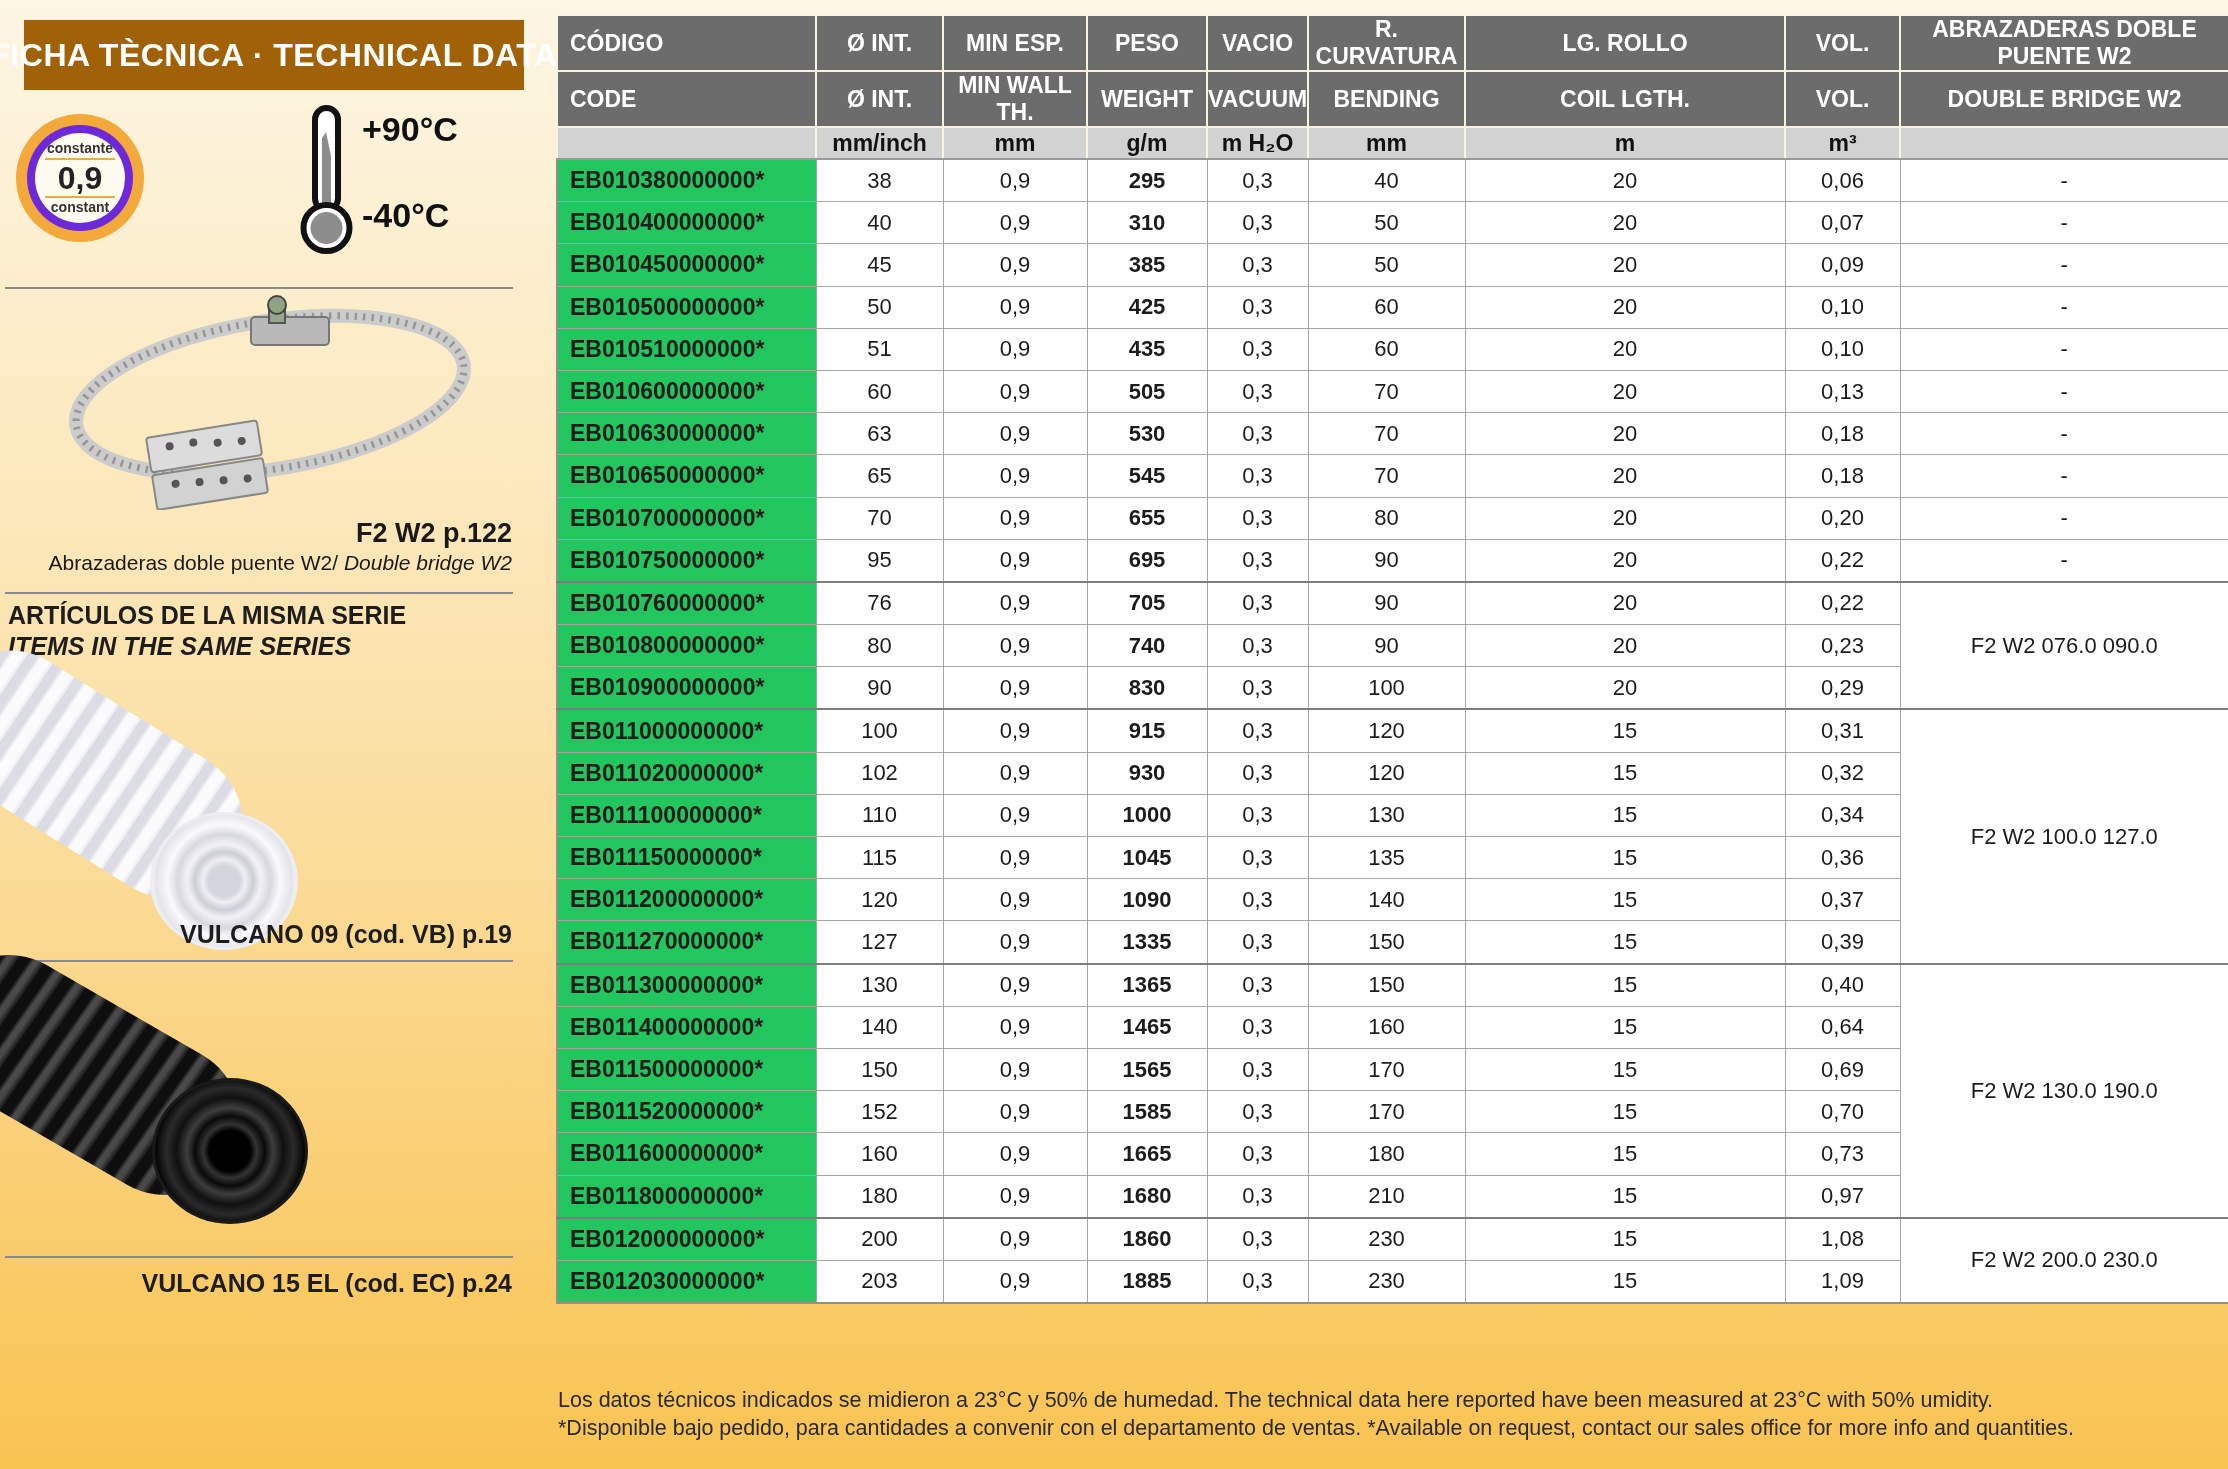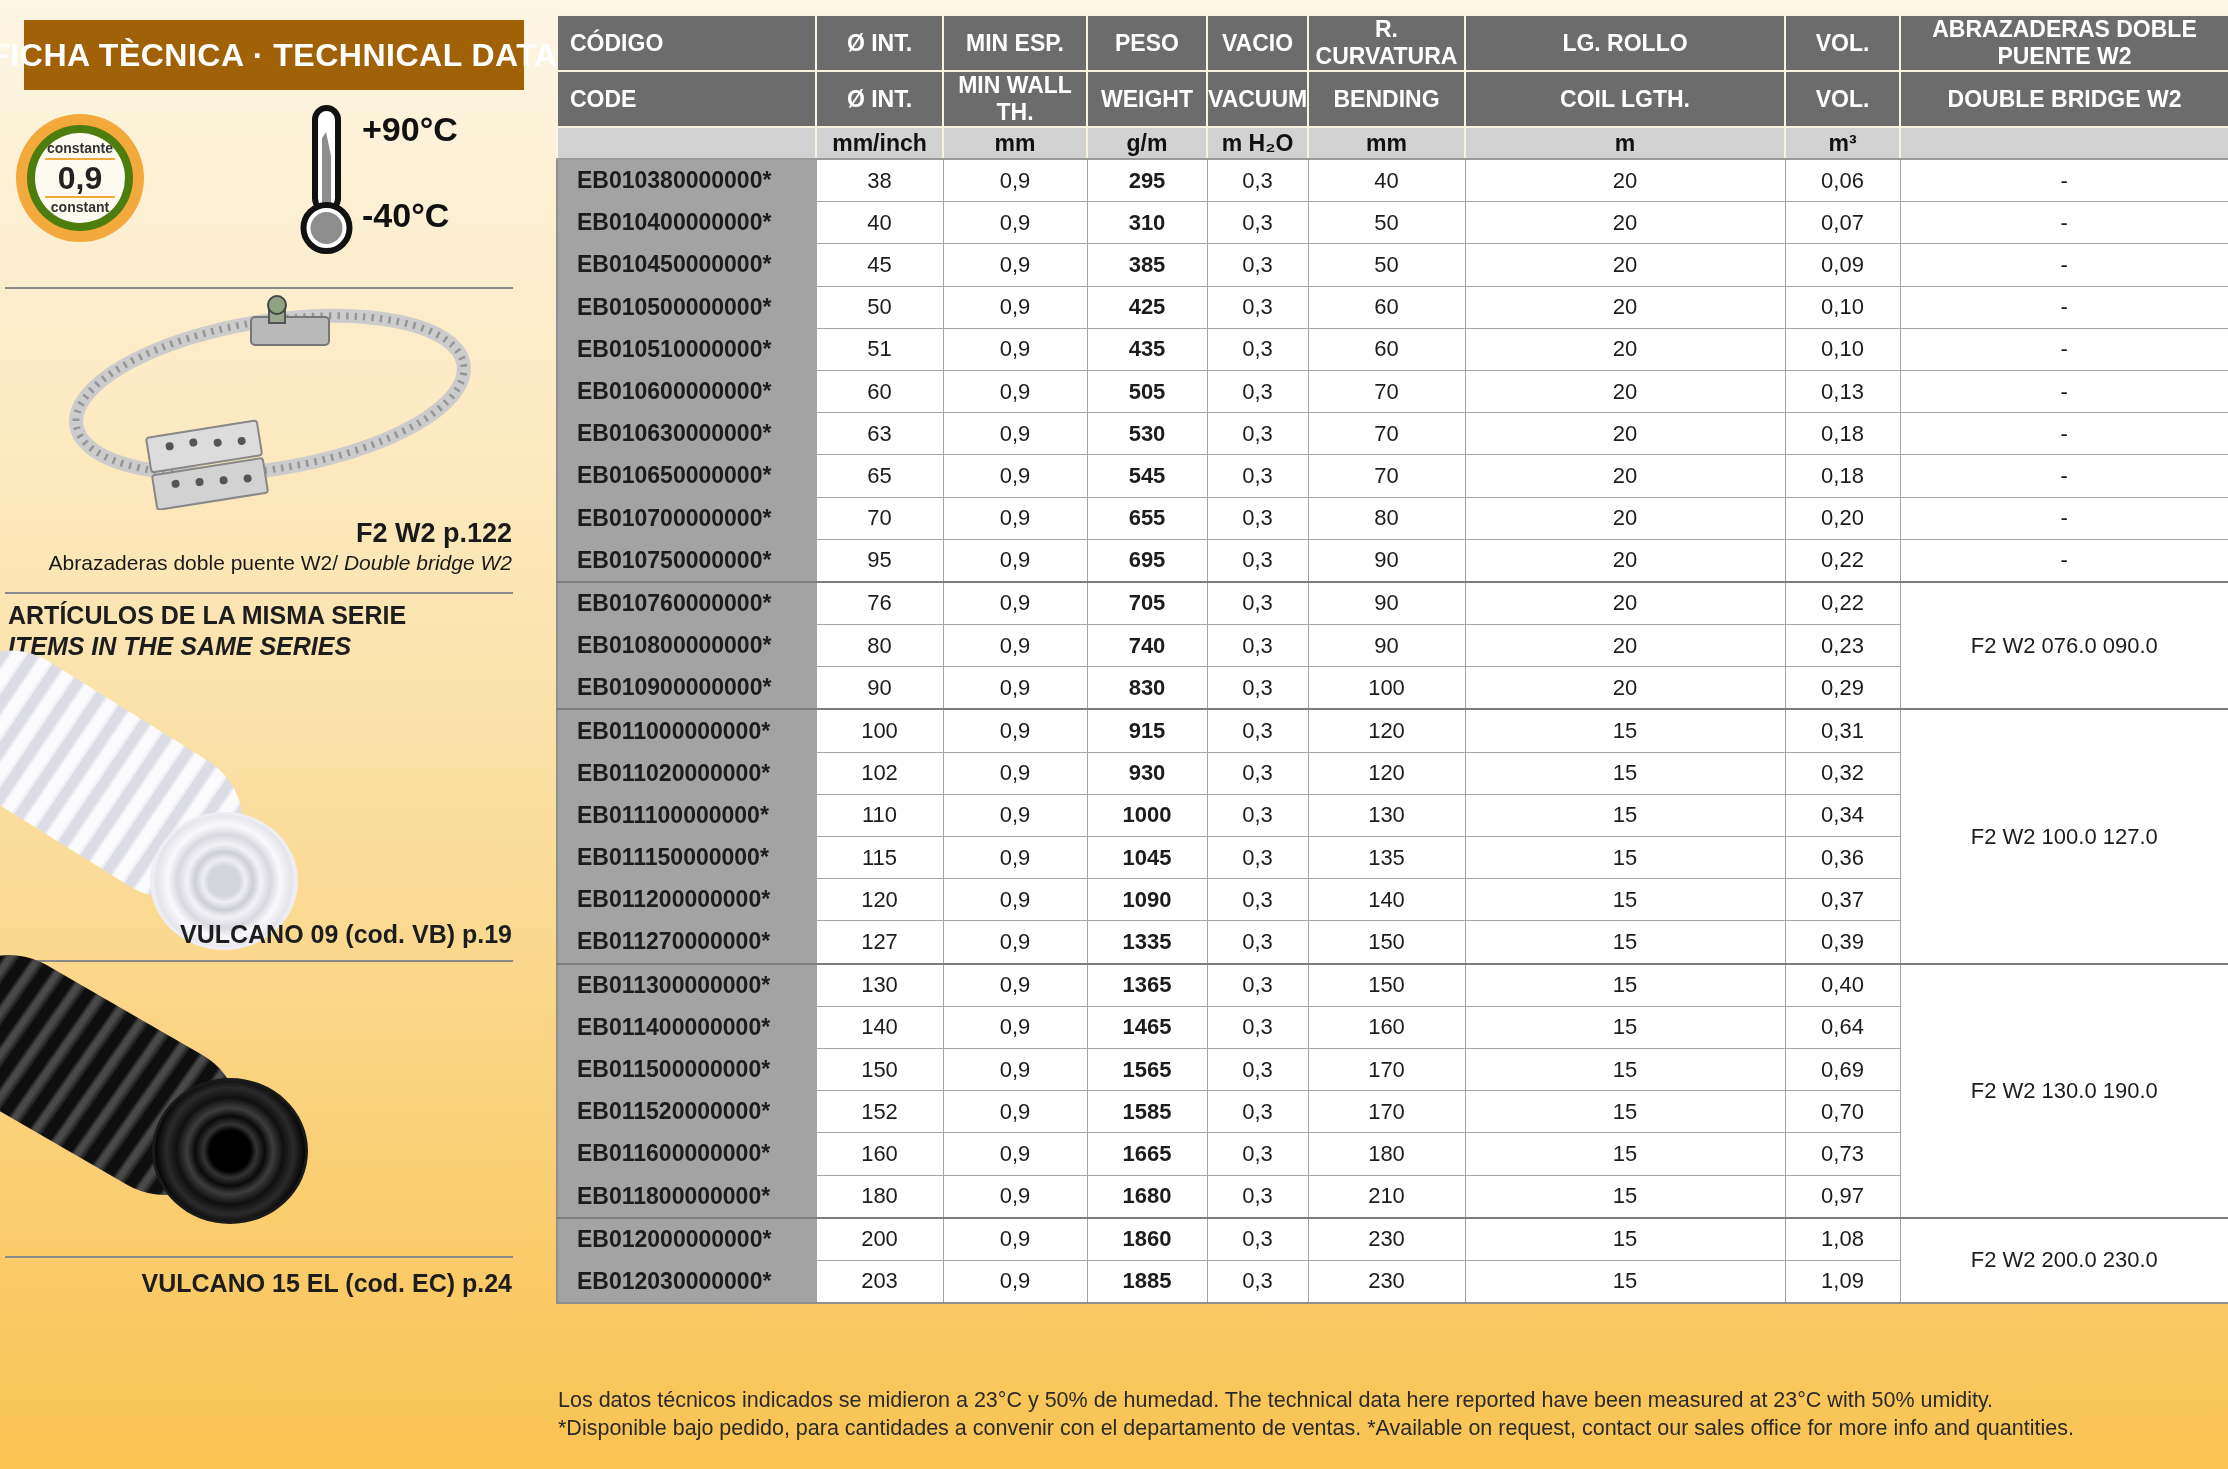--- a/index.html
+++ b/index.html
@@ -10,21 +10,21 @@
   }
   
   .sidebar{position:absolute;left:0;top:0;width:545px;height:1469px;}
   .title-bar{
     position:absolute;left:24px;top:20px;width:500px;height:70px;
     background:#a16207;color:#fff;font-weight:700;font-size:32px;letter-spacing:.5px;
     display:flex;align-items:center;justify-content:center;white-space:nowrap;
   }
   .badge{position:absolute;left:16px;top:114px;width:128px;height:128px;border-radius:50%;
     background:#f3a93c;display:flex;align-items:center;justify-content:center;}
-  .badge-mid{width:106px;height:106px;border-radius:50%;background:#4d7c0f;
+  .badge-mid{width:106px;height:106px;border-radius:50%;background:#6d28d9;
     display:flex;align-items:center;justify-content:center;}
   .badge-in{width:90px;height:90px;border-radius:50%;background:#fdfaf0;text-align:center;
     display:flex;flex-direction:column;justify-content:center;color:#333;}
   .badge-in .sm{font-size:14px;font-weight:700;line-height:15px;}
   .badge-in .val{font-size:32px;font-weight:700;line-height:32px;color:#222;}
   .badge-rule{width:70px;height:2px;background:#f0a93c;margin:2px auto;}
   .thermo{position:absolute;left:296px;top:104px;}
   .temp-max{position:absolute;left:362px;top:110px;font-size:34px;font-weight:700;color:#111;}
   .temp-min{position:absolute;left:362px;top:196px;font-size:34px;font-weight:700;color:#111;}
   .divider{position:absolute;left:5px;width:508px;height:2px;background:#8a8a8a;}
@@ -54,21 +54,21 @@
   
   .spec-table{position:absolute;left:556px;top:14px;width:1672px;
     border-collapse:collapse;table-layout:fixed;border:2px solid #8f8f8f;}
   .spec-table th{background:#6c6c6c;color:#fff;font-size:23px;font-weight:700;
     height:41px;border:2px solid #faf3e0;text-align:center;padding:0;overflow:hidden;}
   .spec-table .th-code{text-align:left;padding-left:12px;}
   .spec-table .unit-row th{background:#d2d2d2;color:#111;height:30px;font-size:23px;
     border-bottom:2px solid #9a9a9a;}
   .spec-table td{background:#fff;border:1px solid #a5a5a5;height:41.2px;font-size:22px;
     text-align:center;color:#1c1c1c;padding:0;overflow:hidden;}
-  .spec-table td.code-cell{background:#a3a3a3;text-align:left;padding-left:19px;
+  .spec-table td.code-cell{background:#22c55e;text-align:left;padding-left:12px;
     font-weight:700;font-size:23px;}
   .spec-table td.weight-cell{font-weight:700;}
   .spec-table tr.group-start td{border-top:2px solid #7d7d7d;}
   
   .footnote{position:absolute;left:558px;top:1386px;width:1620px;font-size:21.5px;
     color:#2a2a2a;line-height:28px;}
   .footnote .en{}
 </style>
 </head>
 <body>

